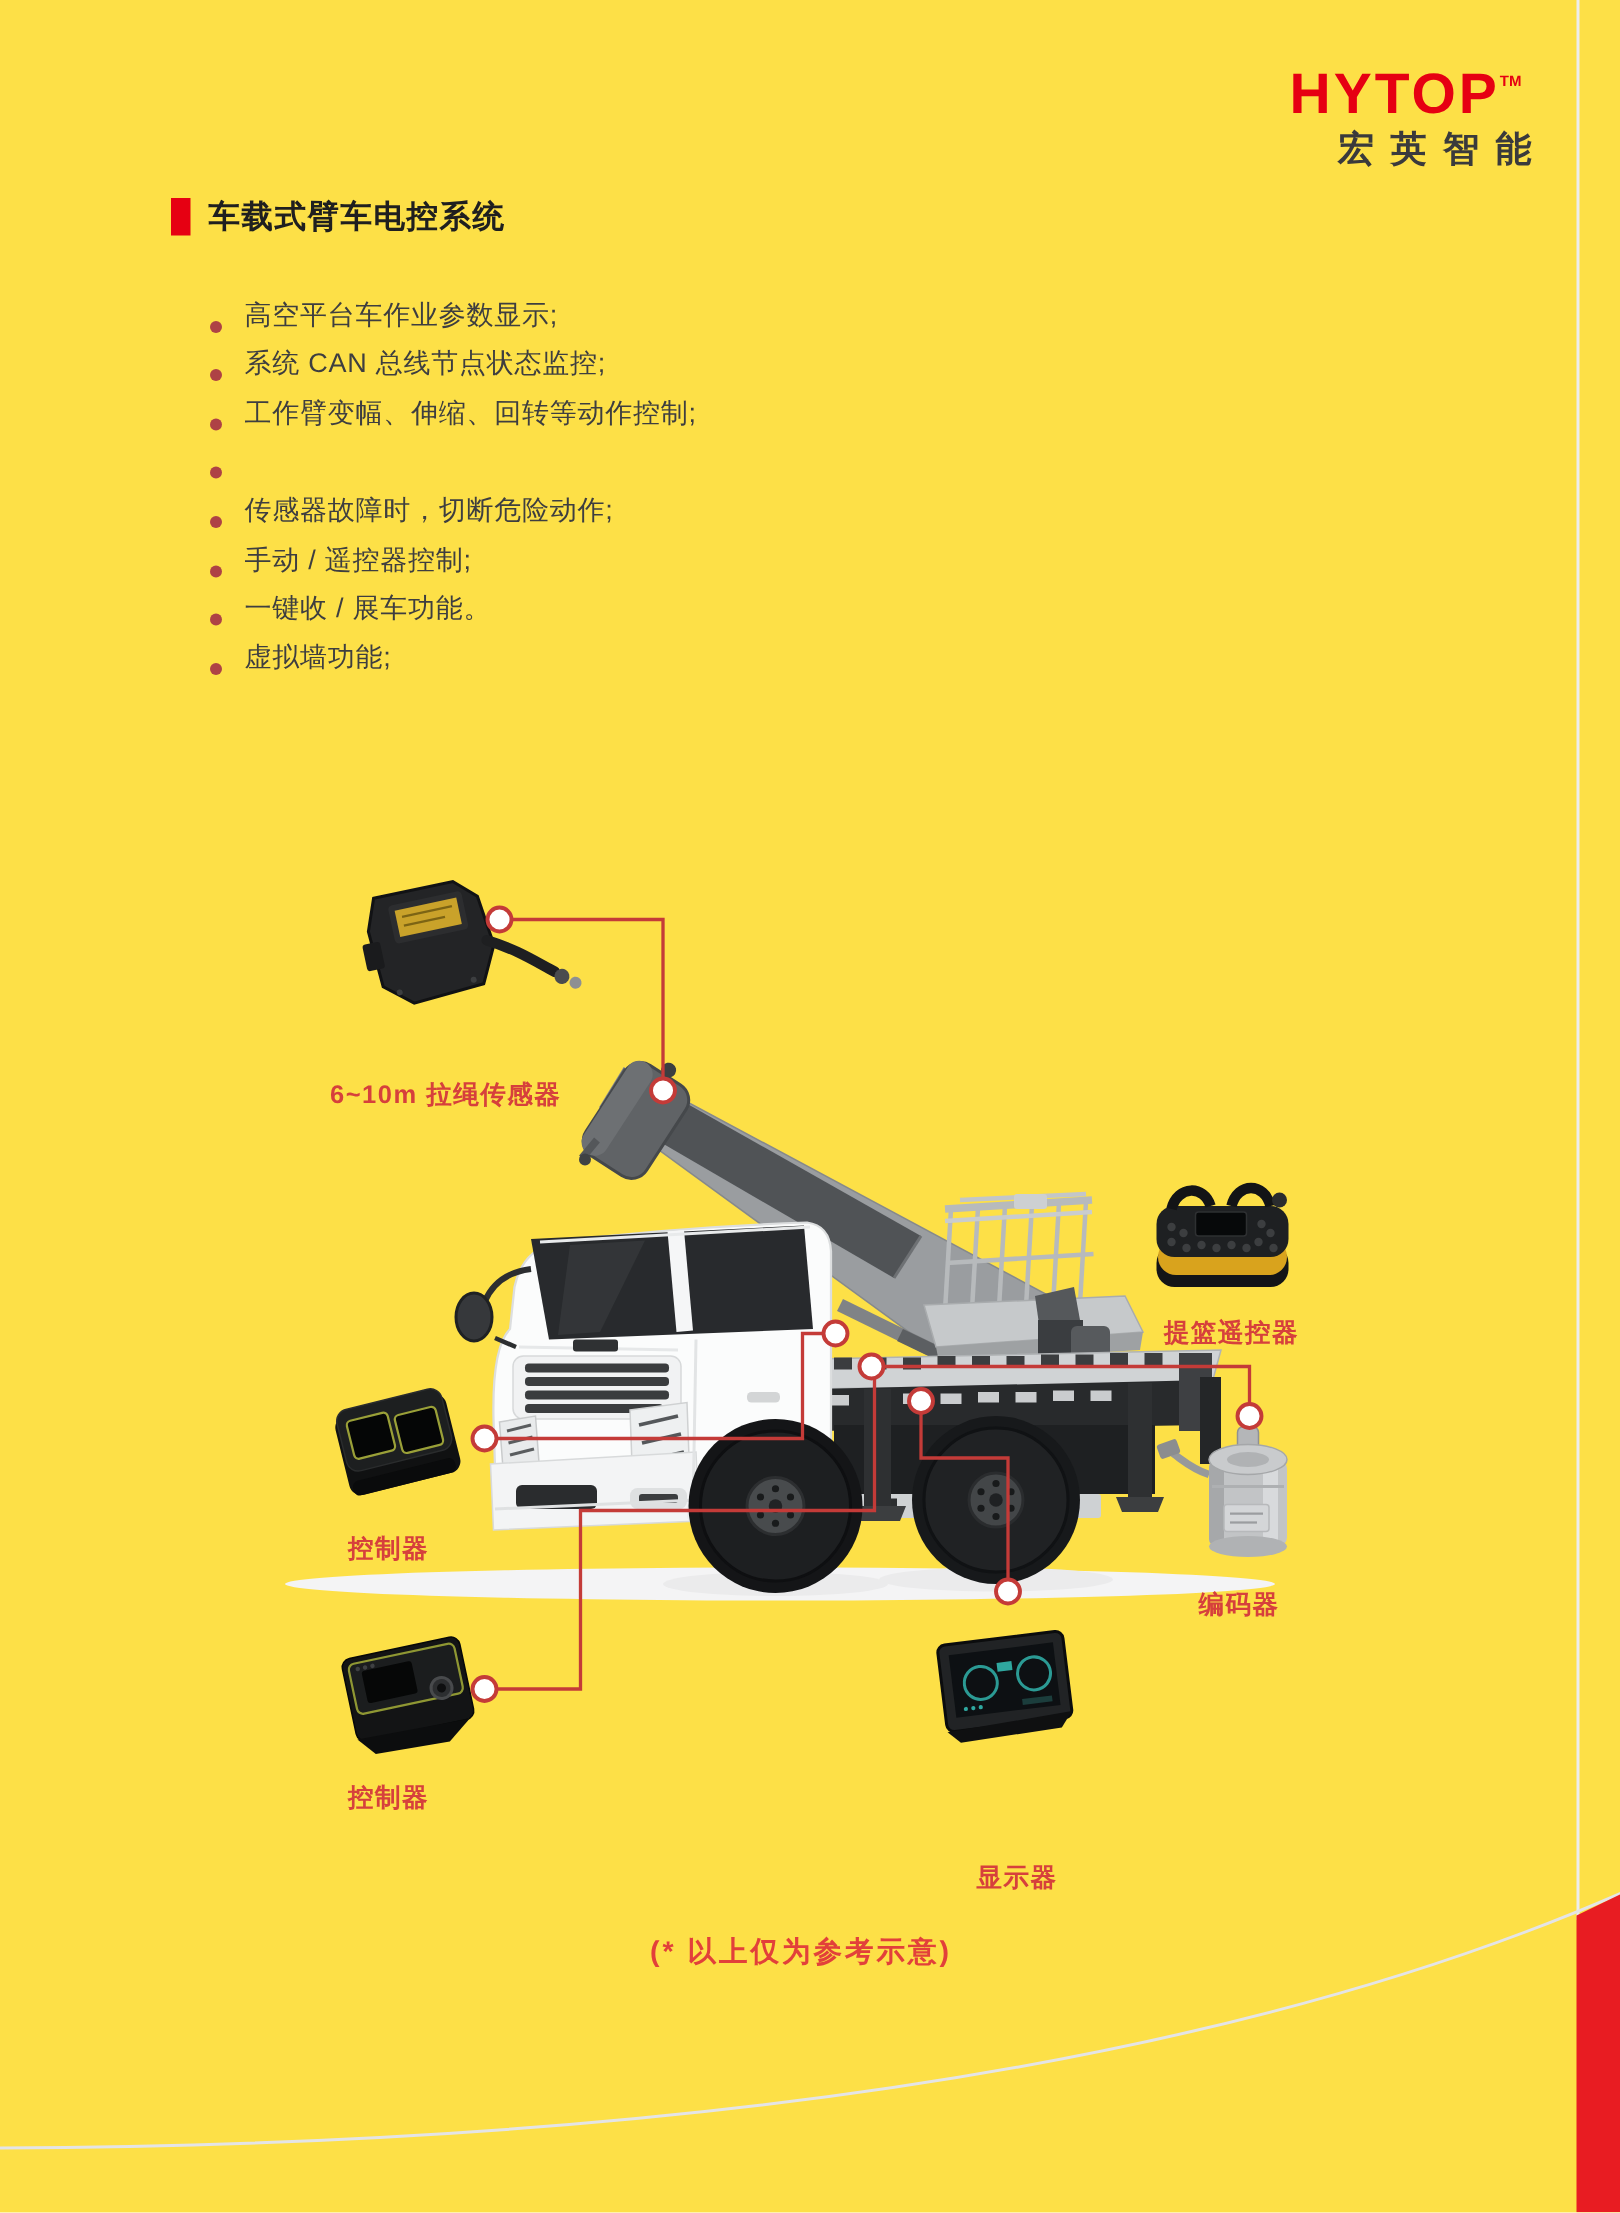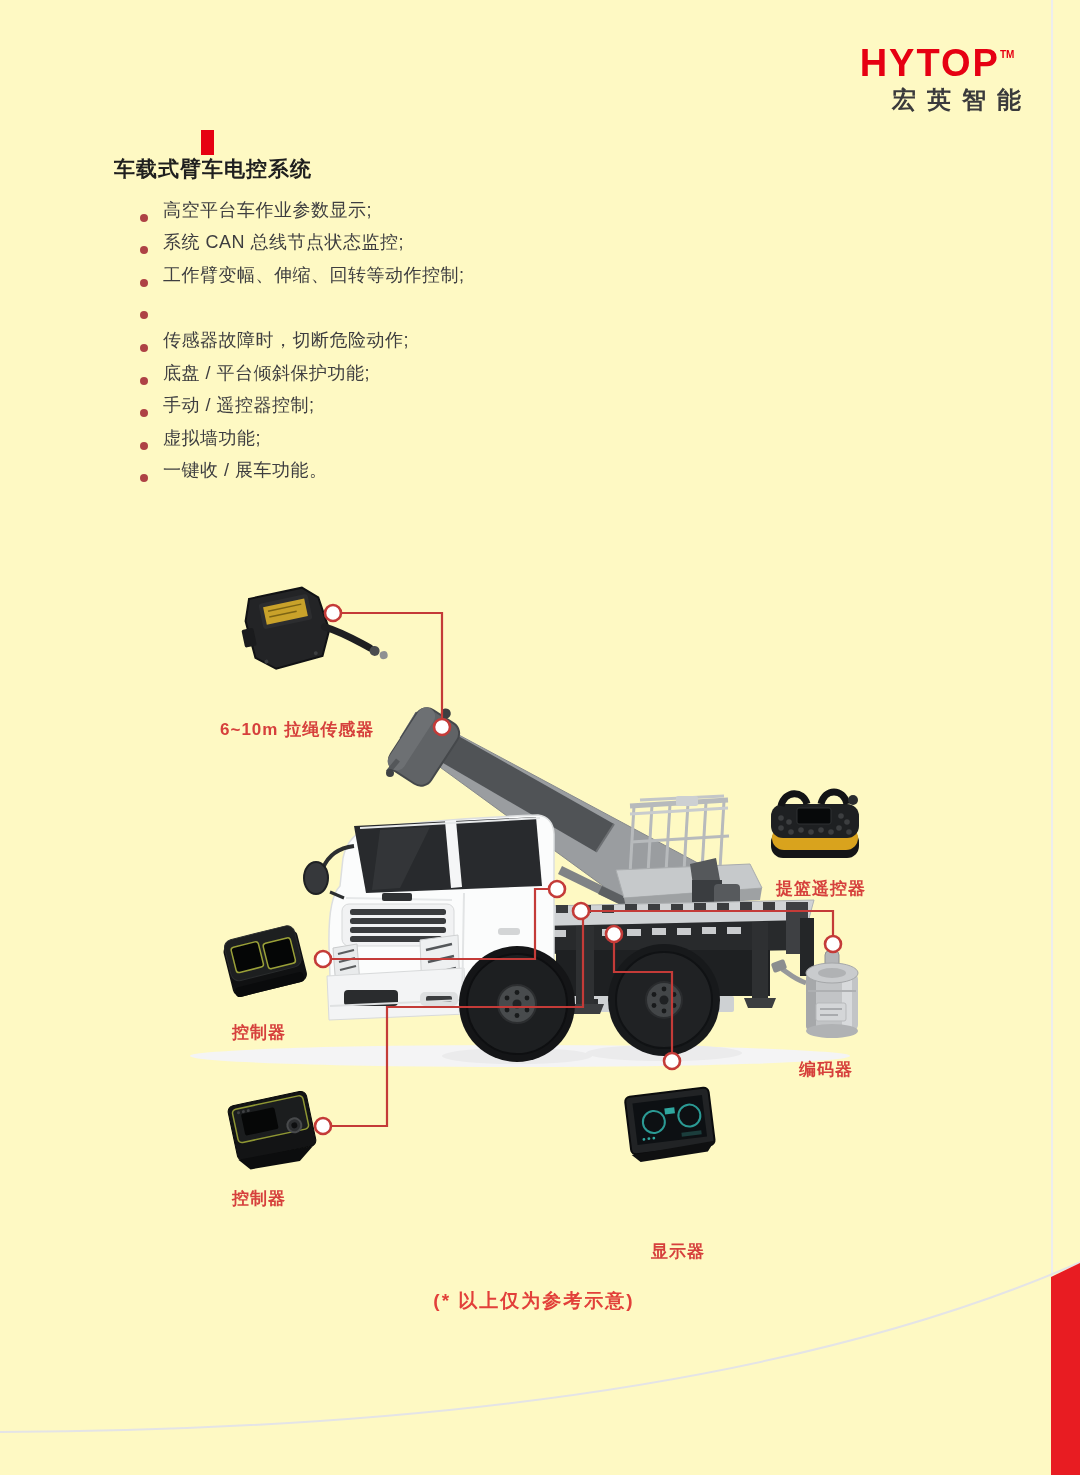--- a/index.html
+++ b/index.html
@@ -1,25 +1,25 @@
 <!DOCTYPE html>
 <html><head>
 <meta charset="utf-8">
 <style>
   html,body{margin:0;padding:0;background:#ffffff;}
-  .page{position:relative;width:1080px;height:1475px;background:#fef9c3;overflow:hidden;
+  .page{position:relative;width:1080px;height:1475px;background:#fde047;overflow:hidden;
         font-family:"Liberation Sans","DejaVu Sans",sans-serif;}
   
   .logo{position:absolute;top:44px;left:842px;width:190px;text-align:center;line-height:1;}
   .logo-main{font-size:38px;font-weight:900;letter-spacing:2px;color:#e60012;white-space:nowrap;}
   .logo-tm{font-size:10px;font-weight:700;color:#e60012;vertical-align:18px;letter-spacing:0;}
   .logo-sub{margin-top:6px;font-size:24px;font-weight:700;letter-spacing:11px;color:#3a3a3c;
             white-space:nowrap;text-indent:11px;text-align:right;}
   
-  .title-row{position:absolute;left:114px;top:130px;display:flex;align-items:center;flex-direction:column;}
+  .title-row{position:absolute;left:114px;top:130px;display:flex;align-items:center;}
   .title-bar{width:13px;height:25px;background:#e60012;margin-right:12px;}
   .title-text{font-size:21px;font-weight:700;color:#1f1f1f;letter-spacing:1px;}
   
   .features{position:absolute;left:140px;top:189px;margin:0;padding:0;list-style:none;}
   .features li{display:flex;align-items:flex-end;height:32.6px;}
   .dot{width:8px;height:8px;border-radius:50%;background:#ae4245;margin-right:15px;flex:0 0 auto;}
   .ftext{font-size:18px;color:#3e3e40;letter-spacing:0.5px;}
   
   .dlabel{position:absolute;font-size:17px;font-weight:700;color:#d6403c;letter-spacing:1px;white-space:nowrap;}
   
@@ -61,33 +61,29 @@
       </li>
     <li>
         <span class="dot"></span>
       </li>
     <li>
         <span class="dot"></span>
         <span class="ftext">传感器故障时，切断危险动作;</span>
       </li>
     <li>
         <span class="dot"></span>
-        <span class="ftext">底盘 / 平台倾斜保护功能;</span>
-      </li>
-    <li>
-        <span class="dot"></span>
         <span class="ftext">手动 / 遥控器控制;</span>
       </li>
     <li>
         <span class="dot"></span>
+        <span class="ftext">一键收 / 展车功能。</span>
+      </li>
+    <li>
+        <span class="dot"></span>
         <span class="ftext">虚拟墙功能;</span>
-      </li>
-    <li>
-        <span class="dot"></span>
-        <span class="ftext">一键收 / 展车功能。</span>
       </li>
   </ul>
 
   <svg class="diagram" width="1080" height="1475" viewBox="0 0 1080 1475">
 
     <g>
       <ellipse cx="520" cy="1056" rx="330" ry="11" fill="#f4f4f5"></ellipse>
       <ellipse cx="517" cy="1056" rx="75" ry="8" fill="#ebebec"></ellipse>
       <ellipse cx="664" cy="1053" rx="78" ry="8" fill="#ebebec"></ellipse>
     </g>

